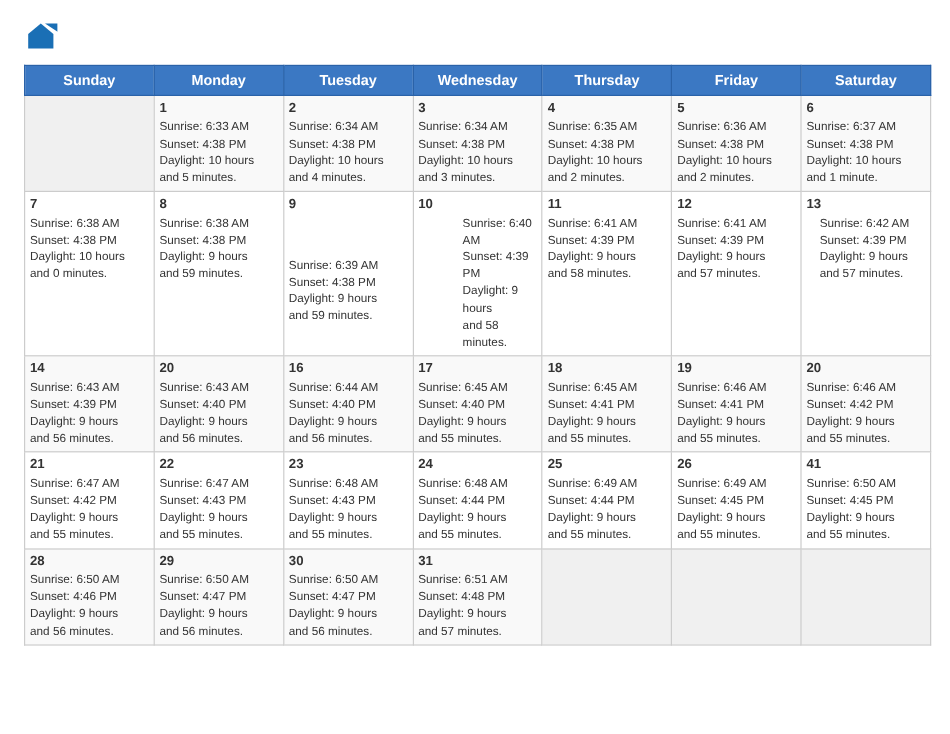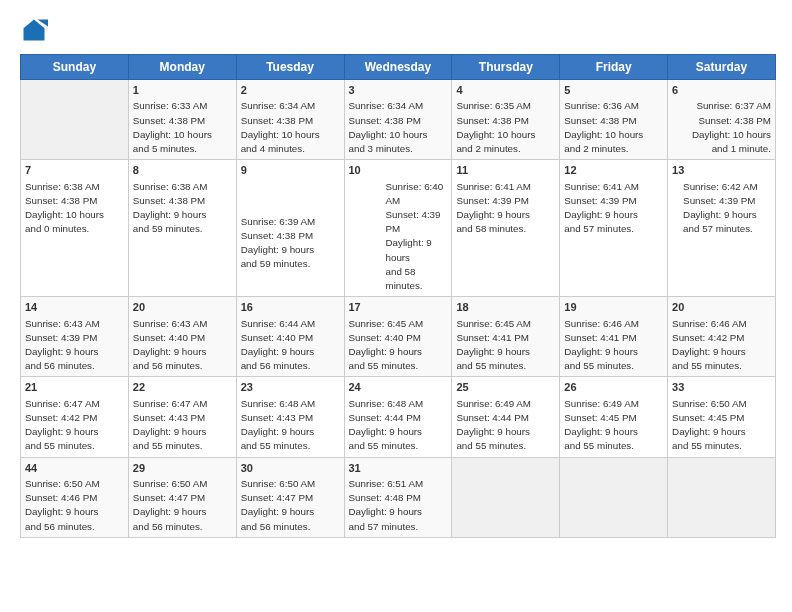--- a/index.html
+++ b/index.html
@@ -160,21 +160,21 @@
           </td>
           <td>
             <span class="day-num">5</span>
             <div class="cell-content" style="white-space: pre-line;">Sunrise: 6:36 AM
 Sunset: 4:38 PM
 Daylight: 10 hours
 and 2 minutes.</div>
           </td>
           <td>
             <span class="day-num">6</span>
-            <div class="cell-content" style="white-space: pre-line; text-align: right;">Sunrise: 6:37 AM
+            <div class="cell-content" style="white-space: pre-line;">Sunrise: 6:37 AM
 Sunset: 4:38 PM
 Daylight: 10 hours
 and 1 minute.</div>
           </td>
         </tr>
         <tr>
           <td>
             <span class="day-num">7</span>
             <div class="cell-content" style="white-space: pre-line;">Sunrise: 6:38 AM
 Sunset: 4:38 PM
@@ -312,30 +312,30 @@
 and 55 minutes.</div>
           </td>
           <td>
             <span class="day-num">26</span>
             <div class="cell-content" style="white-space: pre-line;">Sunrise: 6:49 AM
 Sunset: 4:45 PM
 Daylight: 9 hours
 and 55 minutes.</div>
           </td>
           <td>
-            <span class="day-num">33</span>
+            <span class="day-num">41</span>
             <div class="cell-content" style="white-space: pre-line;">Sunrise: 6:50 AM
 Sunset: 4:45 PM
 Daylight: 9 hours
 and 55 minutes.</div>
           </td>
         </tr>
         <tr>
           <td>
-            <span class="day-num">44</span>
+            <span class="day-num">28</span>
             <div class="cell-content" style="white-space: pre-line;">Sunrise: 6:50 AM
 Sunset: 4:46 PM
 Daylight: 9 hours
 and 56 minutes.</div>
           </td>
           <td>
             <span class="day-num">29</span>
             <div class="cell-content" style="white-space: pre-line;">Sunrise: 6:50 AM
 Sunset: 4:47 PM
 Daylight: 9 hours

